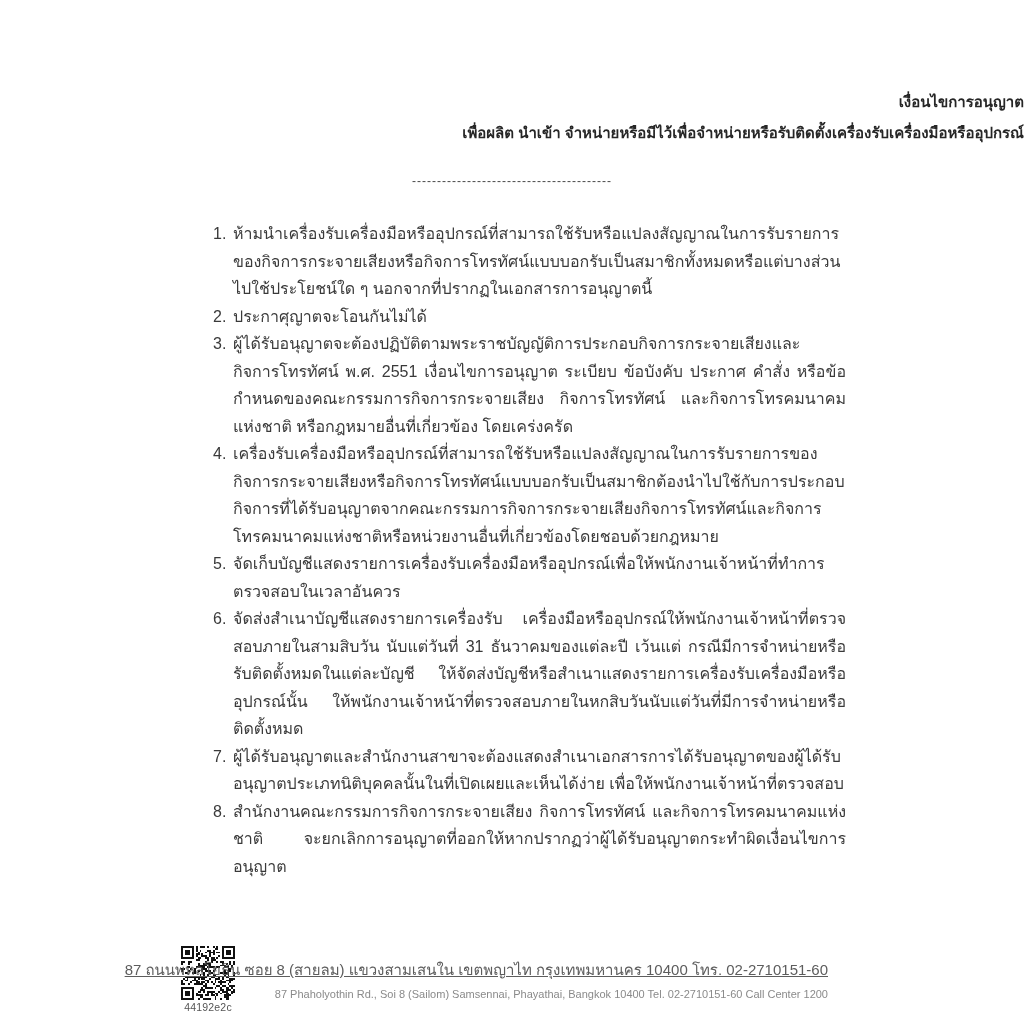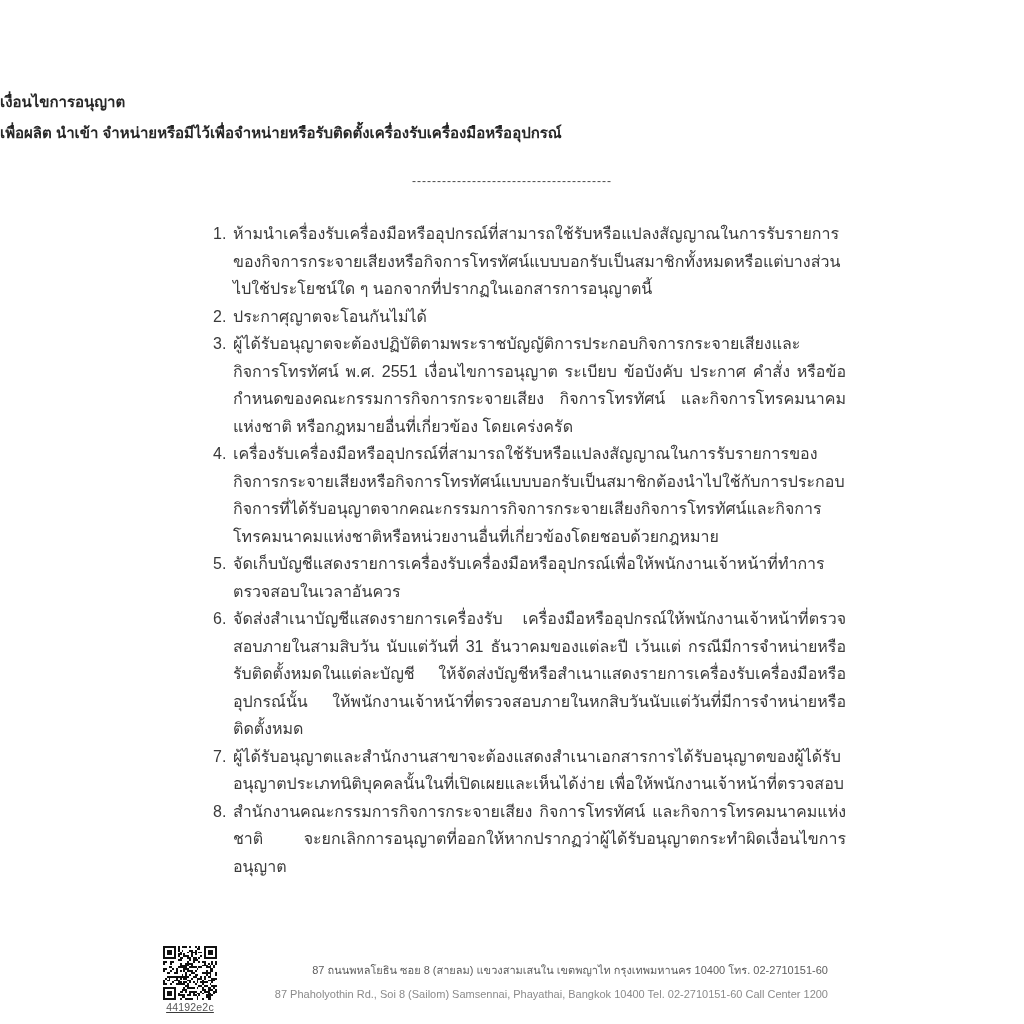--- a/index.html
+++ b/index.html
@@ -6,21 +6,21 @@
   body{
     width:1024px;height:1024px;position:relative;background:#ffffff;
     font-family:"Liberation Sans","DejaVu Sans",sans-serif;
     color:#3a3a3a;overflow:hidden;
   }
   .page{position:absolute;inset:0;background:#ffffff;}
 
   
   .title-block{
     position:absolute;top:86px;left:0;right:0;
-    text-align:left;font-weight:bold;color:#262626;
+    text-align:right;font-weight:bold;color:#262626;
     font-size:15px;line-height:31px;
   }
   .divider{
     position:absolute;top:172px;left:0;right:0;
     text-align:center;color:#4a4a4a;font-size:12px;
     letter-spacing:1px;line-height:18px;
   }
 
   
   .conditions{
@@ -34,35 +34,34 @@
     text-align:justify;
   }
   .conditions li::before{
     content:counter(cond) ".";
     position:absolute;left:0;top:0;
     color:#3a3a3a;
   }
 
   
   .footer-qr{
-    position:absolute;left:159px;top:946px;width:62px;
+    position:absolute;left:177px;top:946px;width:62px;
     text-align:center;
-    text-decoration:underline;
   }
   .footer-qr svg{display:block;width:58px;height:54px;margin:0 auto;}
   .qr-label{
     display:block;font-size:10.5px;color:#555555;margin-top:1px;
     letter-spacing:0.2px;
   }
   .footer-address{
     position:absolute;right:196px;top:958px;
     text-align:right;white-space:nowrap;
   }
   .address-th{
-    font-size:11px;color:#5d5d5d;line-height:24px;display:block;
+    font-size:15px;color:#5d5d5d;line-height:24px;display:block;text-decoration:underline;
   }
   .address-en{
     font-size:11px;color:#8a8a8a;line-height:24px;display:block;
   }
 </style>
 </head>
 <body>
 
 <div class="page">
 

